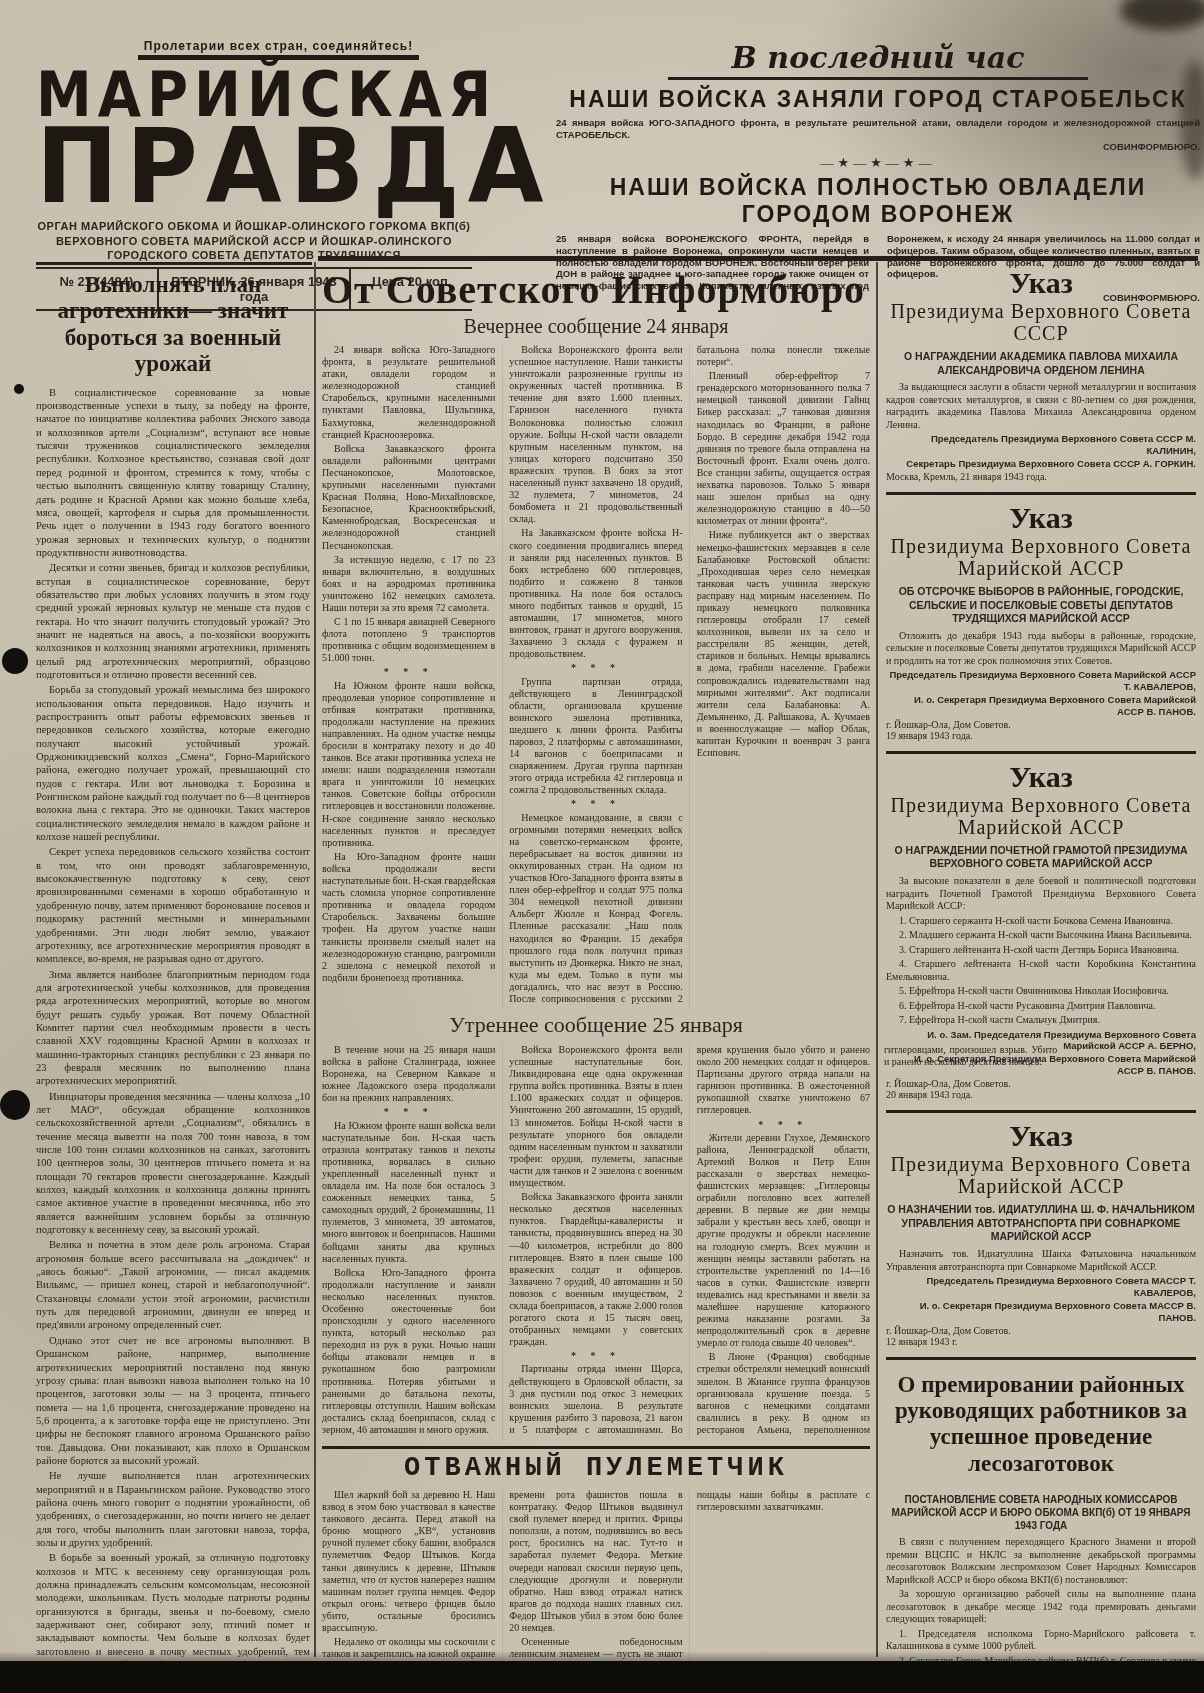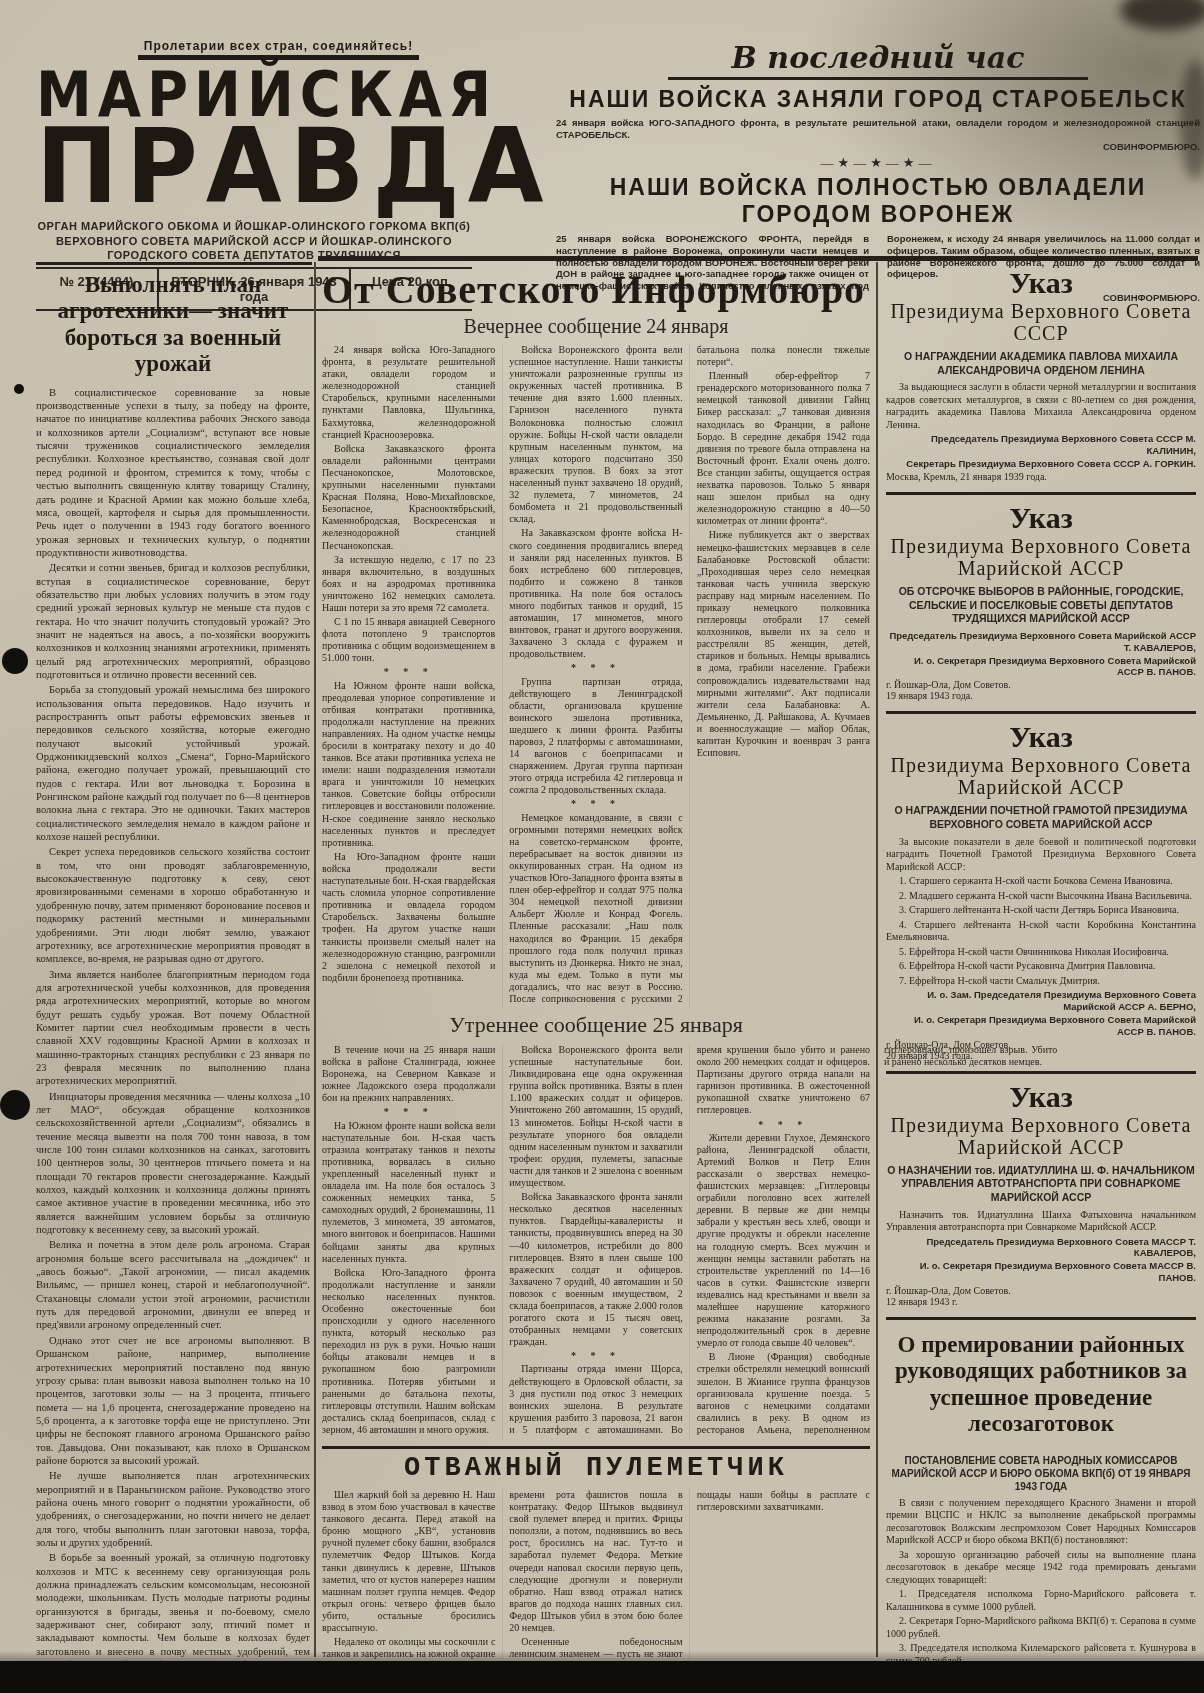--- a/index.html
+++ b/index.html
@@ -201,28 +201,31 @@
       <div class="d-t2">Президиума Верховного Совета СССР</div>
       <div class="d-subj">О НАГРАЖДЕНИИ АКАДЕМИКА ПАВЛОВА МИХАИЛА АЛЕКСАНДРОВИЧА ОРДЕНОМ ЛЕНИНА</div>
       <div class="bodytext">
           <p>За выдающиеся заслуги в области черной металлургии и воспитания кадров советских металлургов, в связи с 80-летием со дня рождения, наградить академика Павлова Михаила Александровича орденом Ленина.</p>
         </div>
       <div class="d-sigs">
           <p>Председатель Президиума Верховного Совета СССР М. КАЛИНИН,</p>
           <p>Секретарь Президиума Верховного Совета СССР А. ГОРКИН.</p>
         </div>
       <div class="d-place">
-          <p>Москва, Кремль, 21 января 1939 года.</p>
+          <p>Москва, Кремль, 21 января 1943 года.</p>
         </div>
     </div>
 
     <div class="decree">
       <div class="d-t1">Указ</div>
       <div class="d-t2">Президиума Верховного Совета Марийской АССР</div>
       <div class="d-subj">ОБ ОТСРОЧКЕ ВЫБОРОВ В РАЙОННЫЕ, ГОРОДСКИЕ, СЕЛЬСКИЕ И ПОСЕЛКОВЫЕ СОВЕТЫ ДЕПУТАТОВ ТРУДЯЩИХСЯ МАРИЙСКОЙ АССР</div>
+      <div class="bodytext">
+          <p>Отложить до декабря 1943 года выборы в районные, городские, сельские и поселковые Советы депутатов трудящихся Марийской АССР и продлить на тот же срок полномочия этих Советов.</p>
+        </div>
       <div class="d-sigs">
           <p>Председатель Президиума Верховного Совета Марийской АССР Т. КАВАЛЕРОВ,</p>
           <p>И. о. Секретаря Президиума Верховного Совета Марийской АССР В. ПАНОВ.</p>
         </div>
       <div class="d-place">
           <p>г. Йошкар-Ола, Дом Советов.</p>
           <p>19 января 1943 года.</p>
         </div>
     </div>
 

